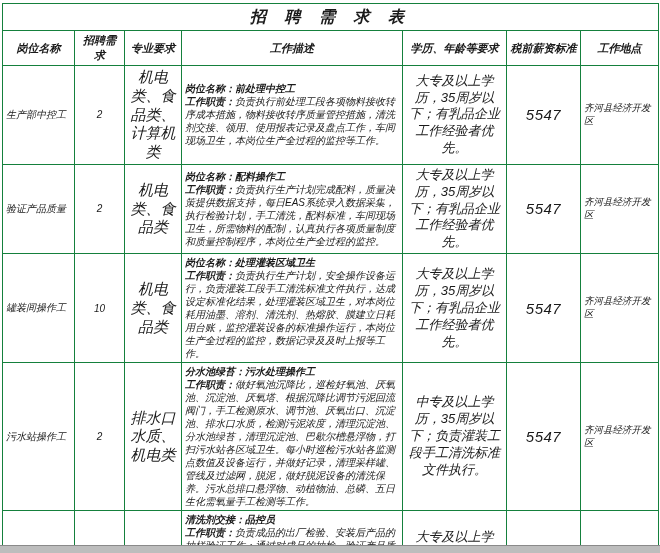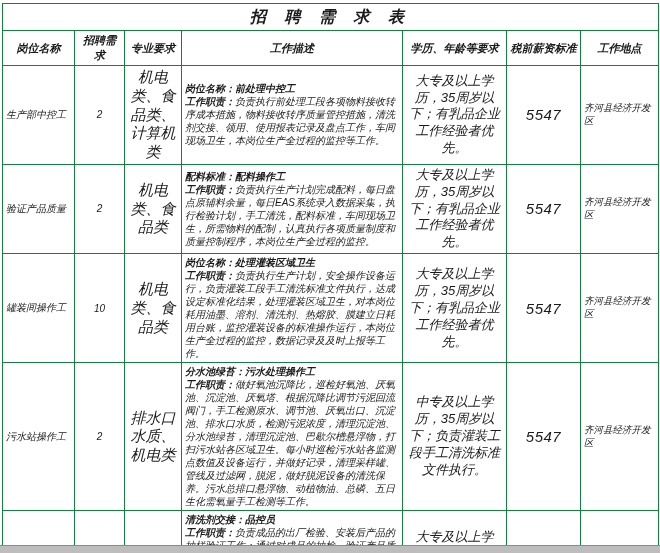--- a/index.html
+++ b/index.html
@@ -81,22 +81,22 @@
     <td class="c-req">大专及以上学历，35周岁以下；有乳品企业工作经验者优先。</td>
     <td class="c-salary">5547</td>
     <td class="c-loc">齐河县经济开发区</td>
   </tr>
 
   <tr style="height:62px;">
     <td class="c-position">验证产品质量</td>
     <td class="c-count">2</td>
     <td class="c-major">机电类、食品类</td>
     <td class="c-desc">
-      <div class="desc-jobline">配料标准：配料操作工</div>
-      <div><span class="desc-dutylabel">工作职责：</span><span>负责执行生产计划完成配料，每日盘点原辅料余量，每日EAS系统录入数据采集，执行检验计划，手工清洗，配料标准，车间现场卫生，所需物料的配制，认真执行各项质量制度和质量控制程序，本岗位生产全过程的监控。</span></div>
+      <div class="desc-jobline">岗位名称：配料操作工</div>
+      <div><span class="desc-dutylabel">工作职责：</span><span>负责执行生产计划完成配料，质量决策提供数据支持，每日EAS系统录入数据采集，执行检验计划，手工清洗，配料标准，车间现场卫生，所需物料的配制，认真执行各项质量制度和质量控制程序，本岗位生产全过程的监控。</span></div>
     </td>
     <td class="c-req">大专及以上学历，35周岁以下；有乳品企业工作经验者优先。</td>
     <td class="c-salary">5547</td>
     <td class="c-loc">齐河县经济开发区</td>
   </tr>
 
   <tr style="height:70px;">
     <td class="c-position">罐装间操作工</td>
     <td class="c-count">10</td>
     <td class="c-major">机电类、食品类</td>

